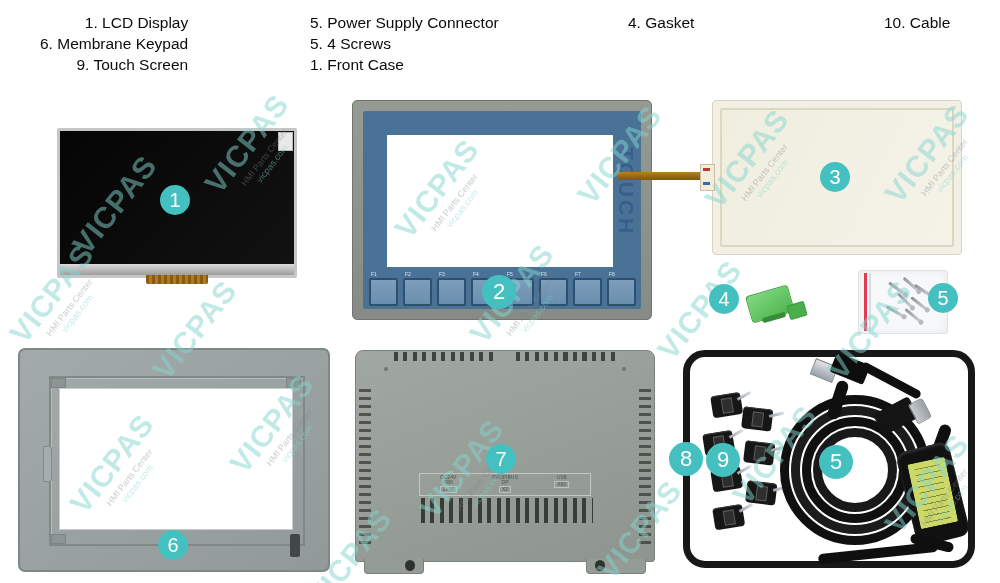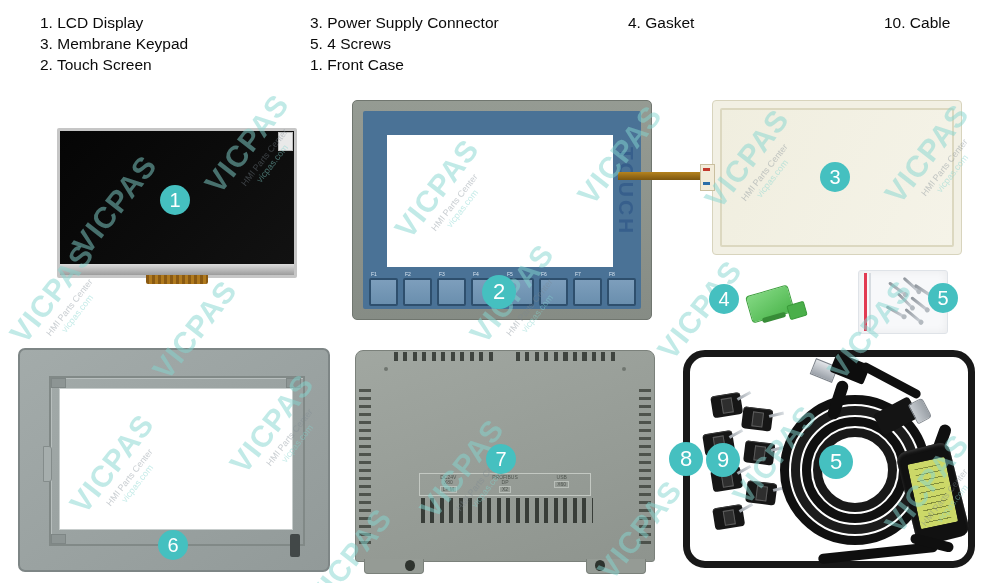--- a/index.html
+++ b/index.html
@@ -136,27 +136,27 @@
                  transform:rotate(2deg);
                  background-image:repeating-linear-gradient(180deg,rgba(70,80,25,0.55) 0 1px,transparent 1px 6px);
                  background-size:26px 100%;background-position:6px 6px;background-repeat:no-repeat;
                  background-color:#ccd868;}
 </style>
 </head>
 <body>
 
 <div class="canvas">
 
-  <div class="legend-col" style="left:40px;">
+  <div class="legend-col" style="left:40px;text-align:right;">
     <div class="legend-item">1. LCD Display</div>
-    <div class="legend-item">3. Membrane Keypad</div>
-    <div class="legend-item">2. Touch Screen</div>
+    <div class="legend-item">6. Membrane Keypad</div>
+    <div class="legend-item">9. Touch Screen</div>
   </div>
   <div class="legend-col" style="left:310px;">
-    <div class="legend-item">3. Power Supply Connector</div>
+    <div class="legend-item">5. Power Supply Connector</div>
     <div class="legend-item">5. 4 Screws</div>
     <div class="legend-item">1. Front Case</div>
   </div>
   <div class="legend-col" style="left:628px;">
     <div class="legend-item">4. Gasket</div>
   </div>
   <div class="legend-col" style="left:884px;">
     <div class="legend-item">10. Cable</div>
   </div>
 

